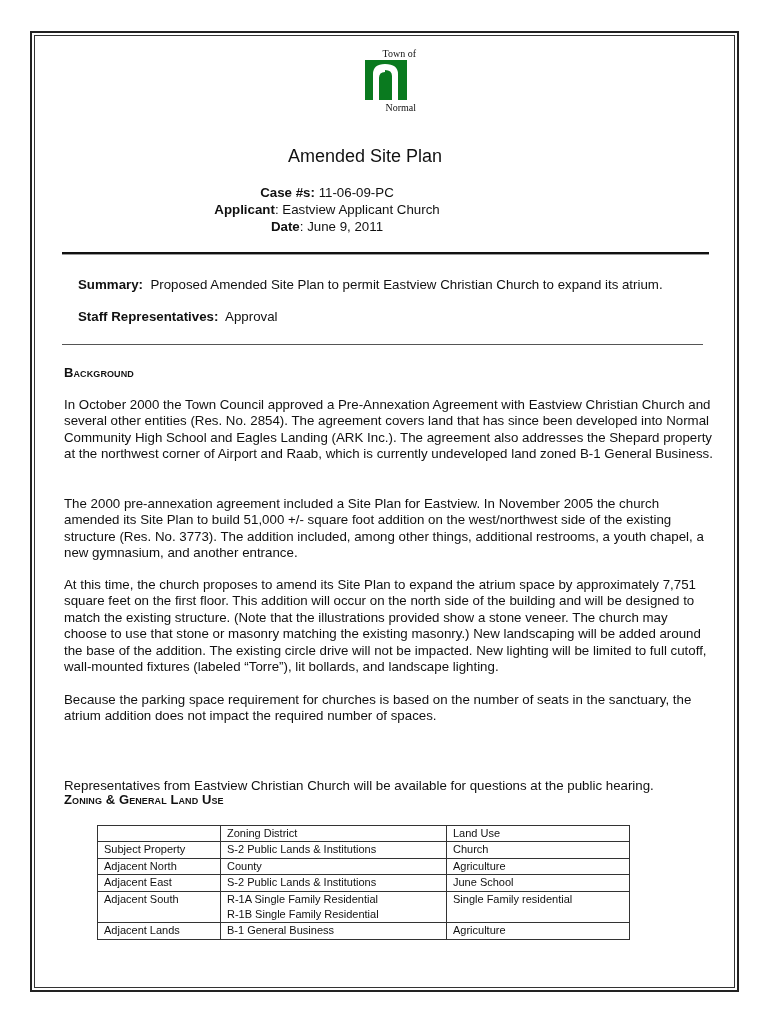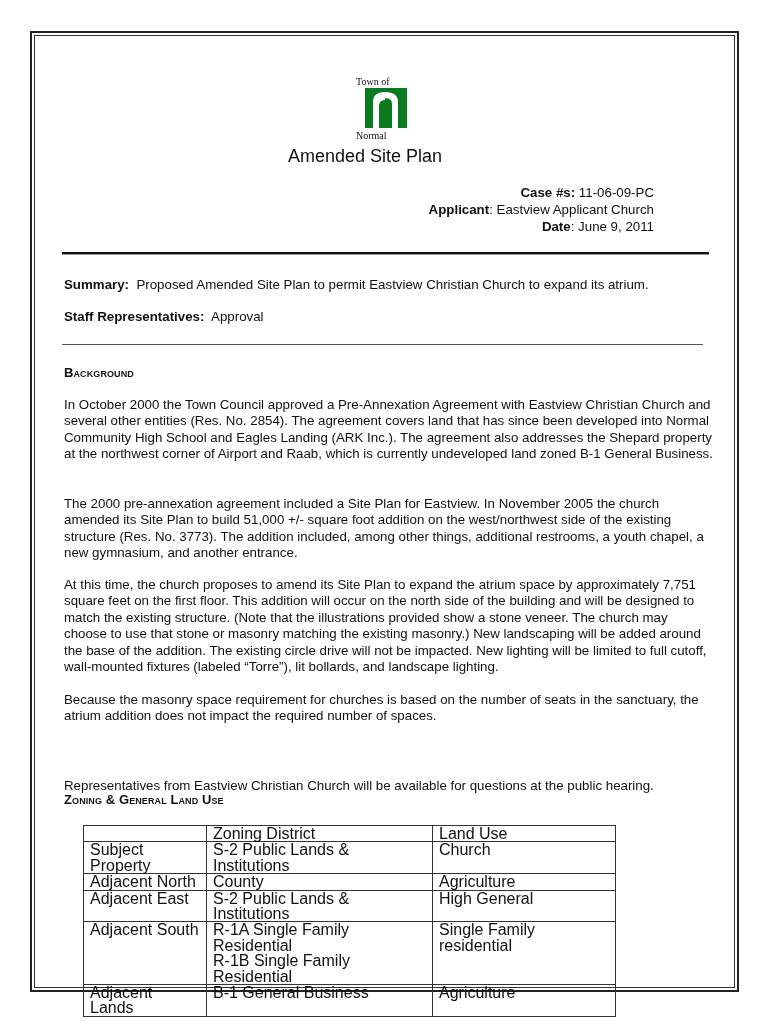--- a/index.html
+++ b/index.html
@@ -29,24 +29,24 @@
     left: 34px;
     top: 35px;
     width: 701px;
     height: 953px;
     border: 1px solid #333333;
     box-sizing: border-box;
   }
   .logo {
     position: absolute;
     left: 356px;
-    top: 76px;
+    top: 48px;
     width: 60px;
     height: 70px;
-    text-align: left;
+    text-align: right;
   }
   .logo-top, .logo-bottom {
     font-family: "Liberation Serif", serif;
     font-size: 10px;
     line-height: 11px;
     color: #111;
     display: block;
   }
   .logo-mark {
     display: block;
@@ -60,21 +60,21 @@
     width: 730px;
     top: 144px;
     text-align: center;
     font-size: 18px;
     line-height: 24px;
   }
   .meta {
     position: absolute;
     left: 0;
     width: 654px;
-    text-align: right;
+    text-align: center;
     font-size: 13.3px;
     line-height: 17px;
   }
   .meta b { font-weight: bold; }
   .rule-thick {
     position: absolute;
     left: 62px;
     top: 252px;
     width: 647px;
     height: 2px;
@@ -84,21 +84,21 @@
   .rule-thin {
     position: absolute;
     left: 62px;
     top: 344px;
     width: 641px;
     height: 1px;
     background: #555;
   }
   .text-line {
     position: absolute;
-    left: 64px;
+    left: 78px;
     font-size: 13.3px;
     line-height: 16.4px;
     white-space: nowrap;
   }
   .para {
     position: absolute;
     left: 64px;
     width: 650px;
     font-size: 13.3px;
     line-height: 16.4px;
@@ -108,25 +108,25 @@
     position: absolute;
     left: 64px;
     font-weight: bold;
     font-size: 13px;
     line-height: 16px;
     font-variant: small-caps;
     letter-spacing: 0.1px;
   }
   table.zoning {
     position: absolute;
-    left: 83px;
+    left: 97px;
     top: 825px;
     width: 533px;
     border-collapse: collapse;
-    font-size: 16px;
+    font-size: 11px;
     line-height: 15.4px;
   }
   table.zoning td {
     border: 1px solid #333;
     padding: 0 6px;
     vertical-align: top;
   }
   table.zoning td.c0 { width: 110px; }
   table.zoning td.c1 { width: 213px; }
   .cell-line { display: block; }
@@ -172,21 +172,21 @@
   <span>Approval</span>
 </div>
 
 <div class="rule-thin"></div>
 
 <div class="heading" style="top:365px;">Background</div>
 
 <p class="para" style="top:397px;">In October 2000 the Town Council approved a Pre-Annexation Agreement with Eastview Christian Church and several other entities (Res. No. 2854).  The agreement covers land that has since been developed into Normal Community High School and Eagles Landing (ARK Inc.).  The agreement also addresses the Shepard property at the northwest corner of Airport and Raab, which is currently undeveloped land zoned B-1 General Business.</p>
 <p class="para" style="top:496px;">The 2000 pre-annexation agreement included a Site Plan for Eastview.  In November 2005 the church amended its Site Plan to build 51,000 +/- square foot addition on the west/northwest side of the existing structure (Res. No. 3773).  The addition included, among other things, additional restrooms, a youth chapel, a new gymnasium, and another entrance.</p>
 <p class="para" style="top:577px;">At this time, the church proposes to amend its Site Plan to expand the atrium space by approximately 7,751 square feet on the first floor.  This addition will occur on the north side of the building and will be designed to match the existing structure.  (Note that the illustrations provided show a stone veneer.  The church may choose to use that stone or masonry matching the existing masonry.)  New landscaping will be added around the base of the addition.  The existing circle drive will not be impacted.  New lighting will be limited to full cutoff, wall-mounted fixtures (labeled “Torre”), lit bollards, and landscape lighting.</p>
-<p class="para" style="top:692px;">Because the masonry space requirement for churches is based on the number of seats in the sanctuary, the atrium addition does not impact the required number of spaces.</p>
+<p class="para" style="top:692px;">Because the parking space requirement for churches is based on the number of seats in the sanctuary, the atrium addition does not impact the required number of spaces.</p>
 <p class="para" style="top:741px;margin-top:37px;">Representatives from Eastview Christian Church will be available for questions at the public hearing.</p>
 
 <div class="heading" style="top:792px;">Zoning &amp; General Land Use</div>
 
 <table class="zoning">
   <tbody>
       <tr>
     <td class="c0"></td>
     <td class="c1">Zoning District</td>
     <td>Land Use</td>
@@ -197,21 +197,21 @@
     <td>Church</td>
   </tr>
   <tr>
     <td class="c0">Adjacent North</td>
     <td class="c1">County</td>
     <td>Agriculture</td>
   </tr>
   <tr>
     <td class="c0">Adjacent East</td>
     <td class="c1">S-2 Public Lands &amp; Institutions</td>
-    <td>High General</td>
+    <td>June School</td>
   </tr>
   <tr>
     <td class="c0">Adjacent South</td>
     <td class="c1">
       <span class="cell-line">R-1A Single Family Residential</span>
       <span class="cell-line">R-1B Single Family Residential</span>
     </td>
     <td>Single Family residential</td>
   </tr>
   <tr>

